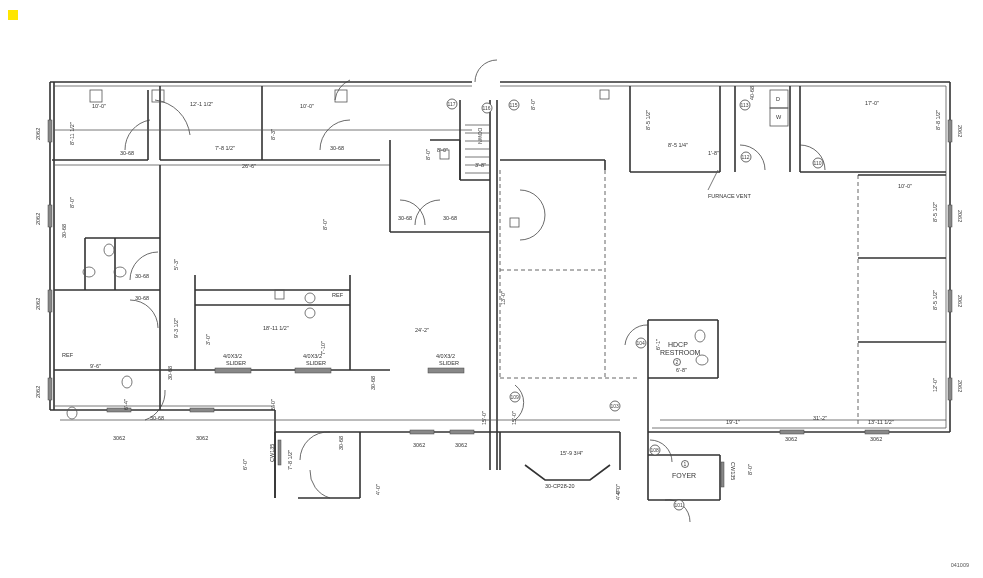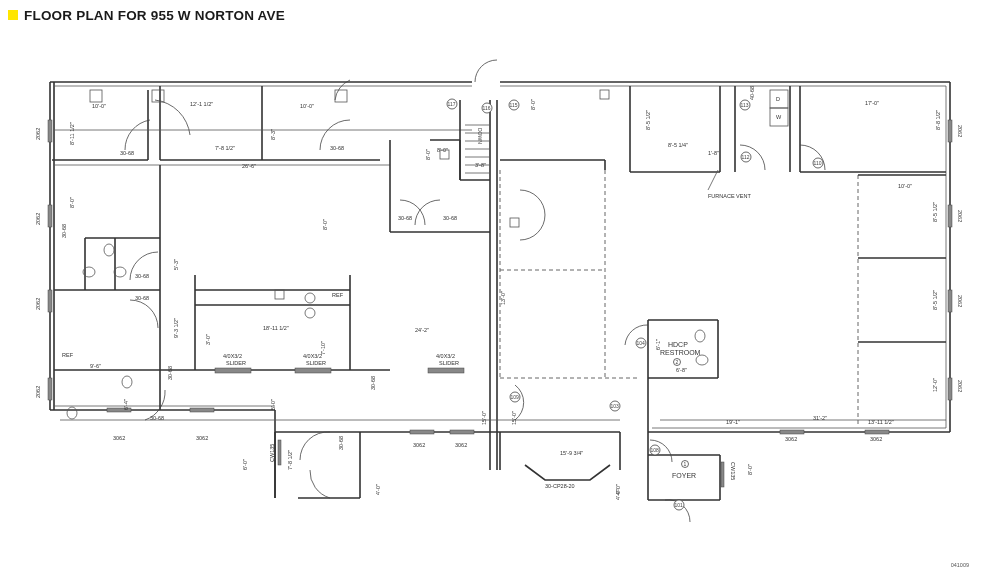--- a/index.html
+++ b/index.html
@@ -17,21 +17,20 @@
   .door { stroke: #444; stroke-width: 0.8; fill: none; }
   .win { fill: #888; stroke: #444; stroke-width: 0.5; }
   .circ { fill: #fff; stroke: #444; stroke-width: 0.8; }
   .footer { position: absolute; right: 14px; bottom: 10px; font-size: 5.5px; color: #555; font-family: "Liberation Sans", sans-serif; }
 </style>
 </head>
 <body>
 
 <div class="title-bar">
   <div class="title-swatch" style="background:#ffe600"></div>
-  <div class="title-text">FLOOR PLAN FOR 955 W NORTON AVE</div>
 </div>
 
 <svg class="plan" width="983" height="578" viewBox="0 0 983 578">
 
   <g>
     <path class="wall" d="M50 82 H472 M500 82 H950 M950 82 V432 M950 432 H648 M648 432 V500 M54 82 V410 M50 82 V410 M50 410 H54 M50 410 H275 M275 410 V498"></path>
     <path class="thin" d="M54 86 H472 M500 86 H946 M946 86 V428 M946 428 H652 M54 86 V406 M54 406 H275"></path>
     <path class="wall" d="M275 432 H620 M360 432 V498 M500 432 V470 M620 432 V470"></path>
     <path class="wall" d="M275 432 V498 M298 498 H360"></path>
   </g>

